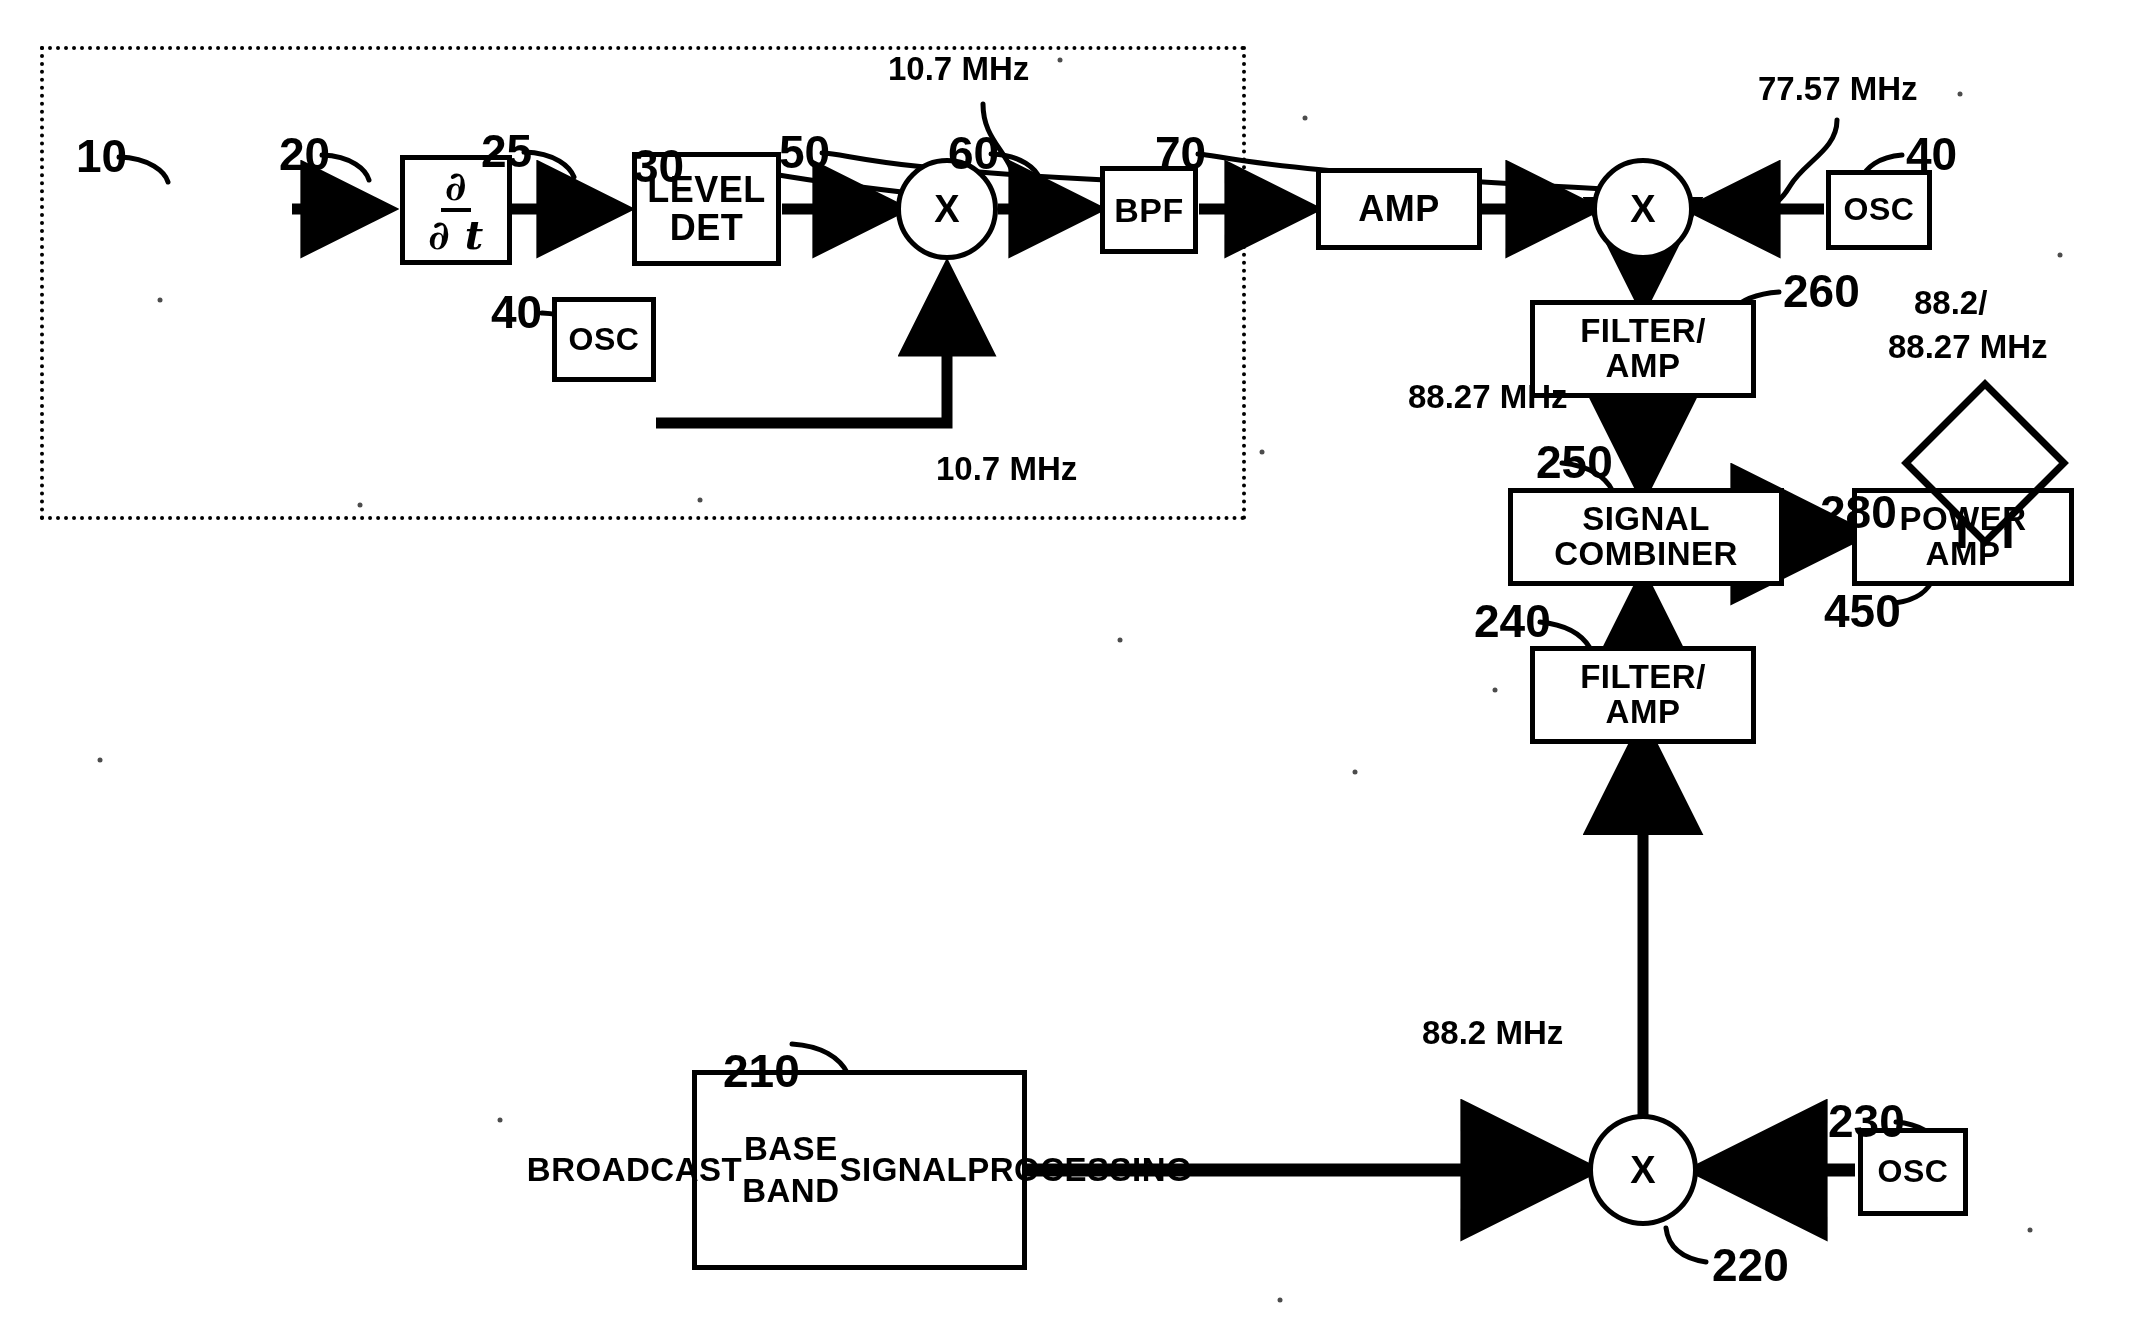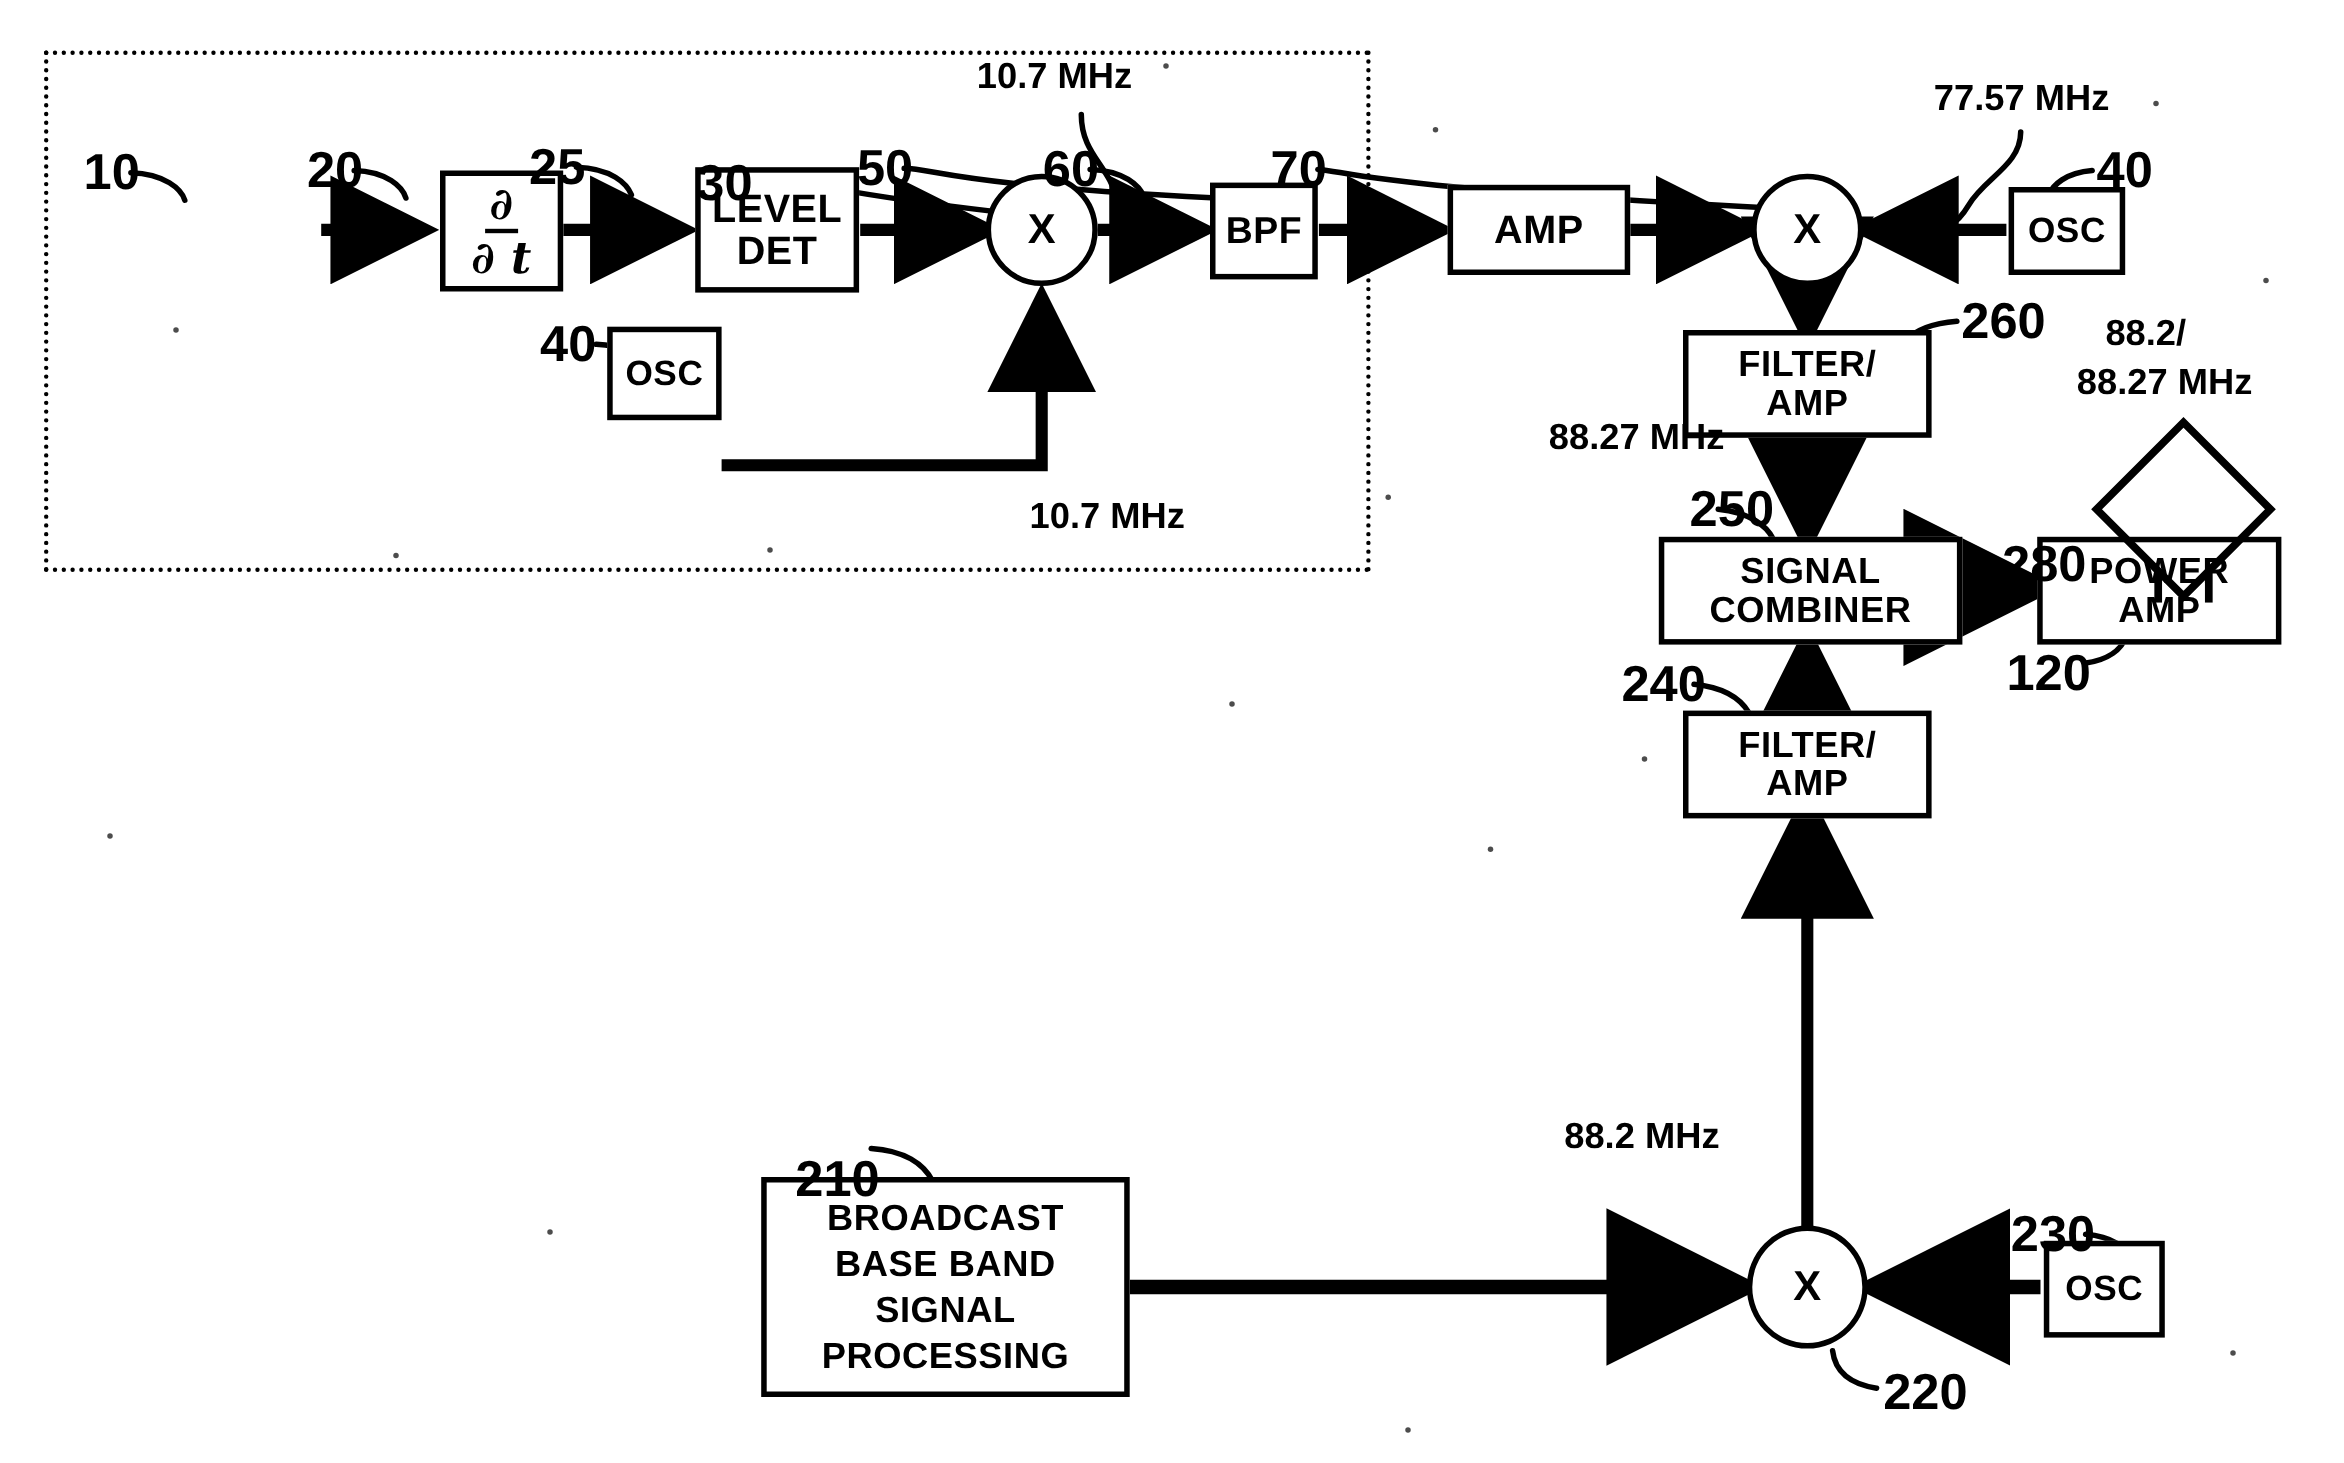--- a/index.html
+++ b/index.html
@@ -221,21 +221,21 @@
         <path d="M62 141 L62 170" fill="none" stroke="#000" stroke-width="7"></path>
         <path d="M108 141 L108 170" fill="none" stroke="#000" stroke-width="7"></path>
       </svg>
     </div>
 
   <div class="box" style="left:1530px;top:646px;width:226px;height:98px;font-size:33px;flex-direction:column;">
     <span>FILTER/</span>
     <span>AMP</span>
   </div>
 
-  <div class="box" style="left: 692px; top: 1070px; width: 335px; height: 200px; font-size: 33px; flex-direction: column; line-height: 1.28;">
+  <div class="box" style="left: 692px; top: 1070px; width: 335px; height: 200px; font-size: 33px; flex-direction: row; line-height: 1.28;">
       <span>BROADCAST</span>
       <span>BASE BAND</span>
       <span>SIGNAL</span>
       <span>PROCESSING</span>
     </div>
 
   <div class="mixer" style="left:1588px;top:1114px;width:110px;height:112px;font-size:38px;">
     <span>X</span>
   </div>
 
@@ -248,21 +248,21 @@
   <div class="ref" style="left:481px;top:128px;">25</div>
   <div class="ref" style="left:633px;top:131px;margin-top:12px;">30</div>
   <div class="ref" style="left:779px;top:129px;">50</div>
   <div class="ref" style="left:948px;top:130px;">60</div>
   <div class="ref" style="left:1155px;top:130px;">70</div>
   <div class="ref" style="left:1906px;top:131px;">40</div>
   <div class="ref" style="left:491px;top:289px;">40</div>
   <div class="ref" style="left:1783px;top:268px;">260</div>
   <div class="ref" style="left:1496px;top:439px;margin-left:40px;">250</div>
   <div class="ref" style="left:1820px;top:489px;">280</div>
-  <div class="ref" style="left:1824px;top:588px;">120</div>
+  <div class="ref" style="left:1824px;top:588px;">450</div>
   <div class="ref" style="left:1474px;top:598px;">240</div>
   <div class="ref" style="left:723px;top:1048px;">210</div>
   <div class="ref" style="left:1712px;top:1242px;">220</div>
   <div class="ref" style="left:1828px;top:1098px;">230</div>
 
   <div class="freq" style="left:888px;top:50px;">10.7 MHz</div>
   <div class="freq" style="left:936px;top:450px;">10.7 MHz</div>
   <div class="freq" style="left:1758px;top:70px;">77.57 MHz</div>
   <div class="freq" style="left:1408px;top:378px;">88.27 MHz</div>
   <div class="freq" style="left:1422px;top:1014px;">88.2 MHz</div>

